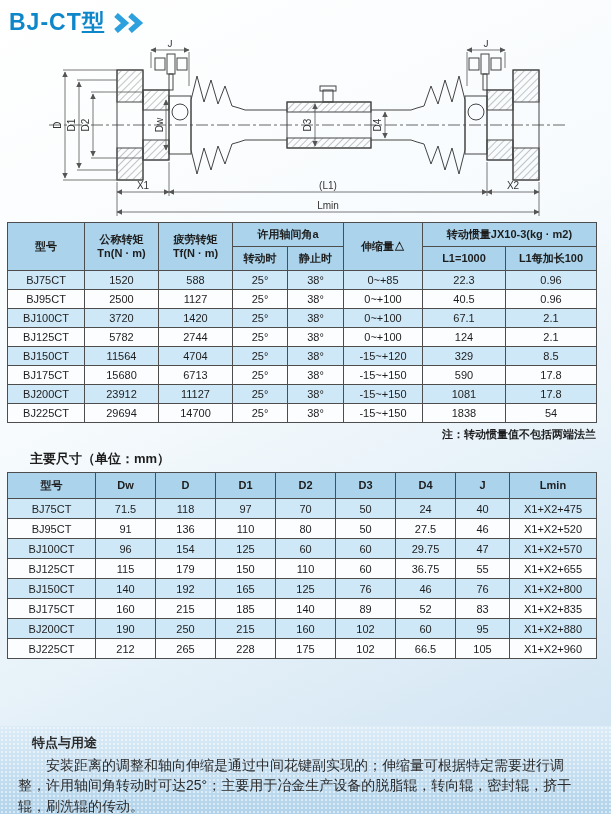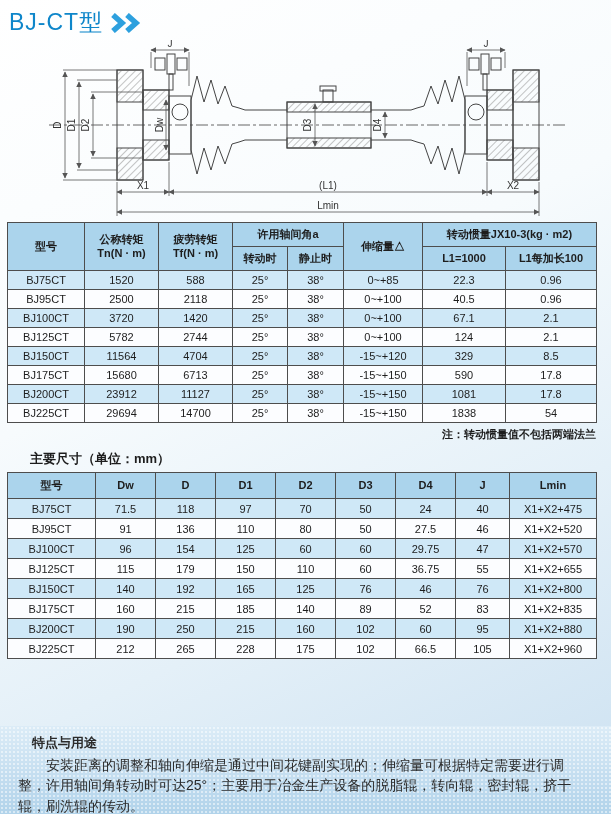--- a/index.html
+++ b/index.html
@@ -5,21 +5,21 @@
   * { box-sizing: border-box; }
   html,body { margin:0; padding:0; }
   body {
     width:611px; height:814px; overflow:hidden;
     font-family:"Liberation Sans", sans-serif;
     background: linear-gradient(155deg,#ffffff 0%,#f7fbfd 40%,#e4f0f8 68%,#cce1f1 100%);
   }
   .page { position:relative; width:611px; height:814px; }
 
   .title-row { display:flex; align-items:center; gap:7px; padding:9px 0 0 9px; height:36px; }
-  .page-title { font-size:23px; font-weight:normal; color:#0e86ca; letter-spacing:1px; }
+  .page-title { font-size:23px; font-weight:bold; color:#0e86ca; letter-spacing:1px; }
 
   .diagram { margin:4px 0 0 17px; display:block; }
   .diagram text { font-size:10px; fill:#333; }
 
   .section-title { margin:8px 0 4px 30px; font-size:13px; font-weight:bold; color:#1d1d1d; }
 
   table { border-collapse:collapse; table-layout:fixed; width:589px; margin-left:7px;
           font-size:11px; color:#1d1d1d; text-align:center; }
   th, td { border:1px solid #4d4d4d; padding:0 1px; }
   th { background:#abd4ec; font-weight:bold; line-height:1.25; height:24px; }
@@ -201,21 +201,21 @@
           <td>588</td>
           <td>25°</td>
           <td>38°</td>
           <td>0~+85</td>
           <td>22.3</td>
           <td>0.96</td>
         </tr>
         <tr>
           <td>BJ95CT</td>
           <td>2500</td>
-          <td>2118</td>
+          <td>1127</td>
           <td>25°</td>
           <td>38°</td>
           <td>0~+100</td>
           <td>40.5</td>
           <td>0.96</td>
         </tr>
         <tr>
           <td>BJ100CT</td>
           <td>3720</td>
           <td>1420</td>

